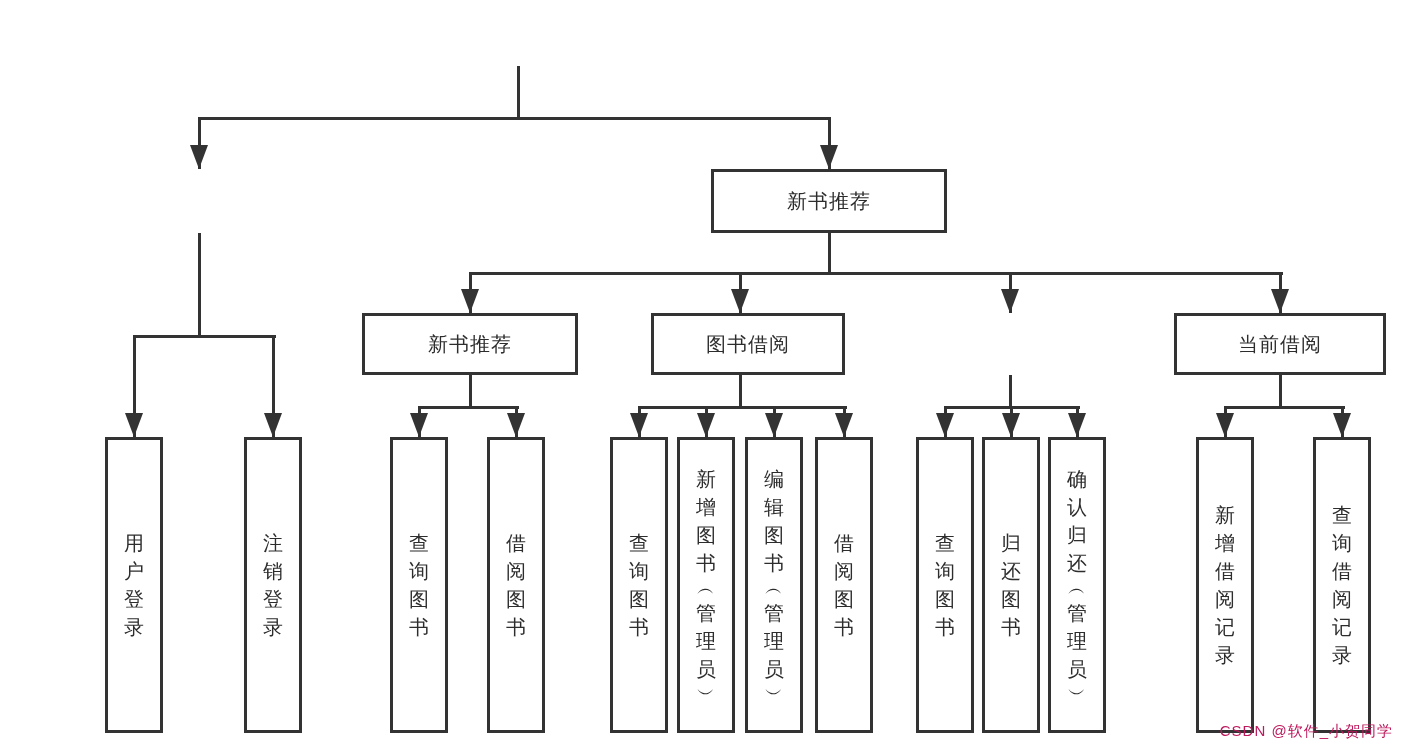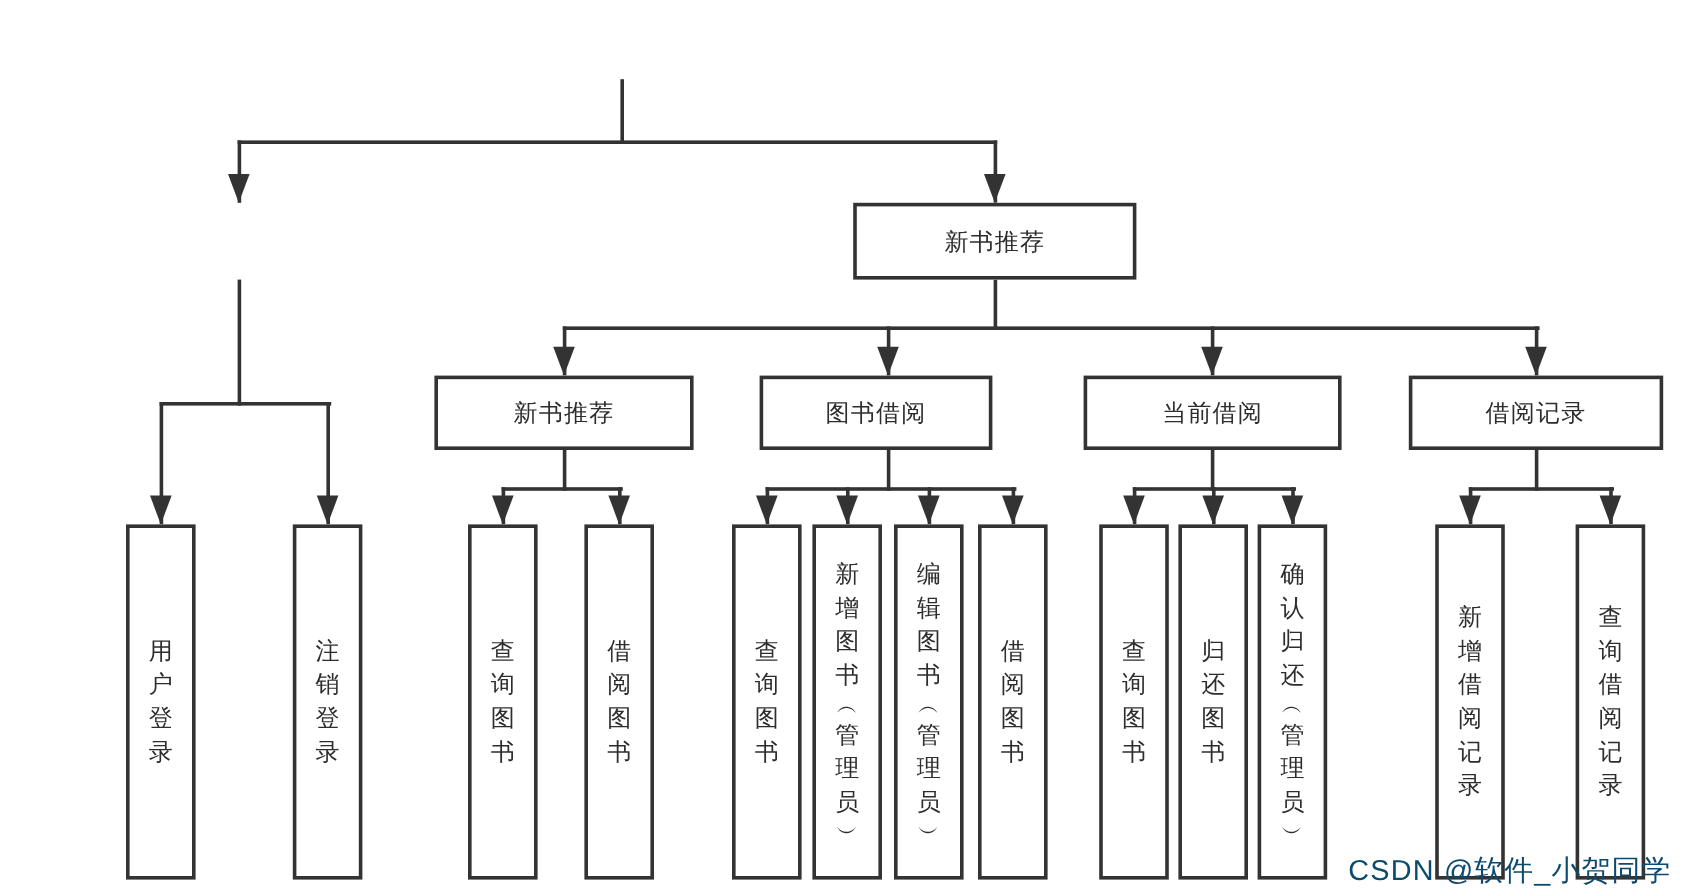--- a/index.html
+++ b/index.html
@@ -66,22 +66,22 @@
     border-left:9px solid transparent;
     border-right:9px solid transparent;
     border-top:24px solid var(--line);
     z-index:1;
   }
   
   .watermark{
     position:absolute;
     right:12px;
     bottom:6px;
-    font-size:24px;
-    color:#0c4a6e;
+    font-size:15px;
+    color:#be185d;
     letter-spacing:1px;
     z-index:3;
     white-space:nowrap;
   }
 </style>
 </head>
 <body>
 
 <div class="canvas">
 
@@ -111,28 +111,25 @@
   <div class="vline" style="left:739px;top:272px;height:41px;"></div>
   <div class="arrow" style="left:731px;top:289px;"></div>
   <div class="vline" style="left:1009px;top:272px;height:41px;"></div>
   <div class="arrow" style="left:1001px;top:289px;"></div>
   <div class="vline" style="left:1279px;top:272px;height:41px;"></div>
   <div class="arrow" style="left:1271px;top:289px;"></div>
 
   <div class="node" style="left:362px;top:313px;width:216px;height:62px;">
     <span>新书推荐</span>
   </div>
-  <div class="node" style="left:633px;top:313px;width:194px;height:62px;">
+  <div class="node" style="left:651px;top:313px;width:194px;height:62px;">
     <span>图书借阅</span>
   </div>
-  <div class="node" style="left:903px;top:313px;width:215px;height:62px;">
+  <div class="node" style="left:1174px;top:313px;width:212px;height:62px;">
     <span>当前借阅</span>
-  </div>
-  <div class="node" style="left:1174px;top:313px;width:212px;height:62px;">
-    <span>借阅记录</span>
   </div>
 
   <div class="vline" style="left:469px;top:375px;height:34px;"></div>
   <div class="hline" style="left:418px;top:406px;width:101px;"></div>
   <div class="vline" style="left:418px;top:406px;height:31px;"></div>
   <div class="arrow" style="left:410px;top:413px;"></div>
   <div class="vline" style="left:515px;top:406px;height:31px;"></div>
   <div class="arrow" style="left:507px;top:413px;"></div>
 
   <div class="vline" style="left:739px;top:375px;height:34px;"></div>

